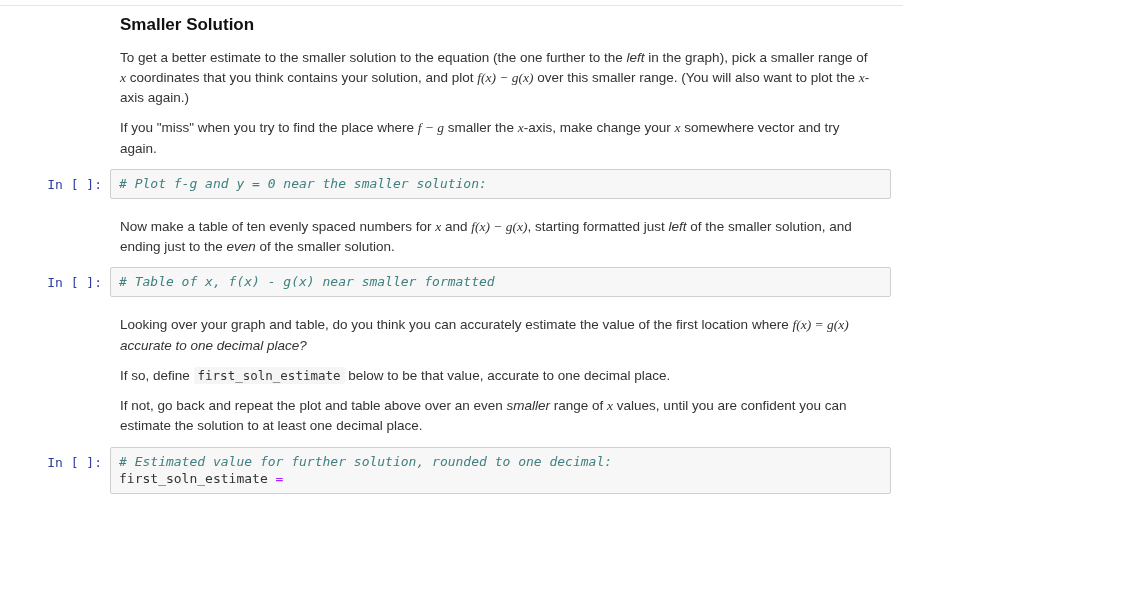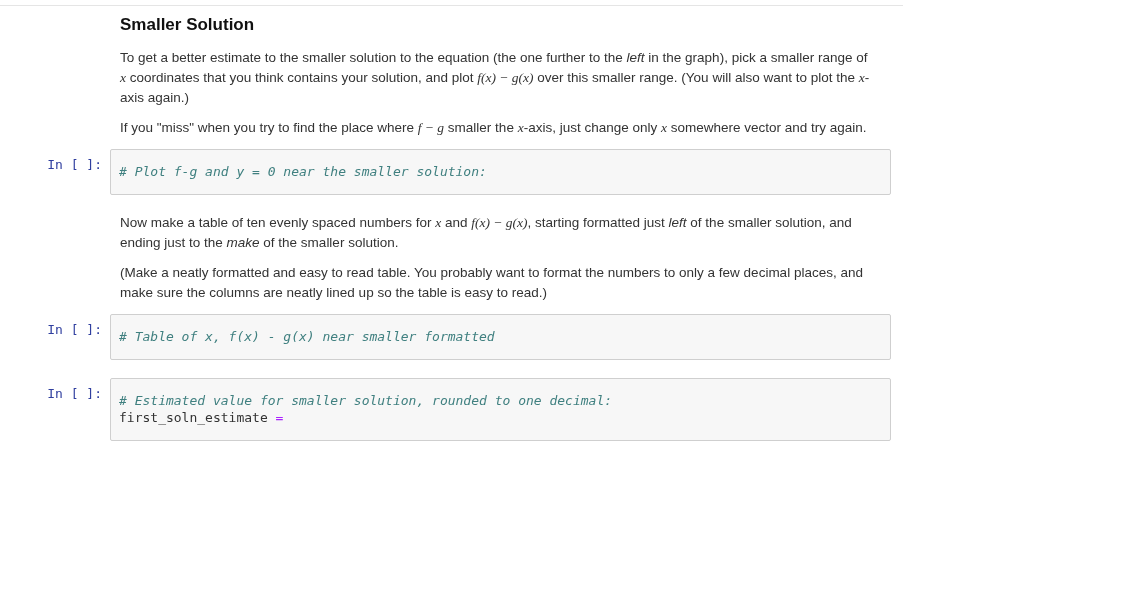--- a/index.html
+++ b/index.html
@@ -62,21 +62,21 @@
     font-size: 13px;
     color: #303F9F;
     box-sizing: border-box;
     white-space: pre;
   }
   .input-area {
     flex: 1 1 auto;
     border: 1px solid #cfcfcf;
     background: #f7f7f7;
     border-radius: 2px;
-    padding: 13px 8px;
+    padding: 5px 8px;
     font-family: Menlo, Consolas, "DejaVu Sans Mono", monospace;
     font-size: 13px;
     line-height: 1.35;
     white-space: pre;
     overflow-x: auto;
     color: #333;
     min-height: 18px;
   }
   .c-comment { color: #408080; font-style: italic; }
   .c-ident   { color: #333; }
@@ -89,45 +89,53 @@
   <hr class="top-rule">
 
   <div class="md-cell">
     <h3>Smaller Solution</h3>
 
     <p>
       <span>To get a better estimate to the smaller solution to the equation (the one further to the </span><em>left</em><span> in the graph), pick a smaller range of </span><span class="mi">x</span><span> coordinates that you think contains your solution, and plot </span><span class="mi">f(x) − g(x)</span><span> over this smaller range. (You will also want to plot the </span><span class="mi">x</span><span>-axis again.)</span>
     </p>
 
     <p>
-      <span>If you "miss" when you try to find the place where </span><span class="mi">f − g</span><span> smaller the </span><span class="mi">x</span><span>-axis, just change only </span><span class="mi">x</span><span> somewhere vector and try again.</span>
+      <span>If you "miss" when you try to find the place where </span><span class="mi">f − g</span><span> smaller the </span><span class="mi">x</span><span>-axis, make change your </span><span class="mi">x</span><span> somewhere vector and try again.</span>
     </p>
   </div>
 
   <div class="code-cell">
     <div class="prompt">In [ ]:</div>
     <div class="input-area"><span class="c-comment"># Plot f-g and y = 0 near the smaller solution:</span>
 </div>
   </div>
 
   <div class="md-cell">
     <p>
-      <span>Now make a table of ten evenly spaced numbers for </span><span class="mi">x</span><span> and </span><span class="mi">f(x) − g(x)</span><span>, starting formatted just </span><em>left</em><span> of the smaller solution, and ending just to the </span><em>make</em><span> of the smaller solution.</span>
+      <span>Now make a table of ten evenly spaced numbers for </span><span class="mi">x</span><span> and </span><span class="mi">f(x) − g(x)</span><span>, starting formatted just </span><em>left</em><span> of the smaller solution, and ending just to the </span><em>even</em><span> of the smaller solution.</span>
     </p>
-    <p>(Make a neatly formatted and easy to read table. You probably want to format the numbers to only a few decimal places, and make sure the columns are neatly lined up so the table is easy to read.)</p>
   </div>
 
   <div class="code-cell">
     <div class="prompt">In [ ]:</div>
     <div class="input-area"><span class="c-comment"># Table of x, f(x) - g(x) near smaller formatted</span>
 </div>
   </div>
 
   <div class="md-cell">
+    <p>
+      <span>Looking over your graph and table, do you think you can accurately estimate the value of the first location where </span><span class="mi">f(x) = g(x)</span><span> </span><em>accurate to one decimal place?</em>
+    </p>
+    <p>
+      <span>If so, define </span><code class="inline">first_soln_estimate</code><span> below to be that value, accurate to one decimal place.</span>
+    </p>
+    <p>
+      <span>If not, go back and repeat the plot and table above over an even </span><em>smaller</em><span> range of </span><span class="mi">x</span><span> values, until you are confident you can estimate the solution to at least one decimal place.</span>
+    </p>
   </div>
 
   <div class="code-cell">
     <div class="prompt">In [ ]:</div>
-    <div class="input-area"><span class="c-comment"># Estimated value for smaller solution, rounded to one decimal:</span>
+    <div class="input-area"><span class="c-comment"># Estimated value for further solution, rounded to one decimal:</span>
 <span class="c-ident">first_soln_estimate </span><span class="c-op">=</span></div>
   </div>
 
 </div>
 
 </body></html>

